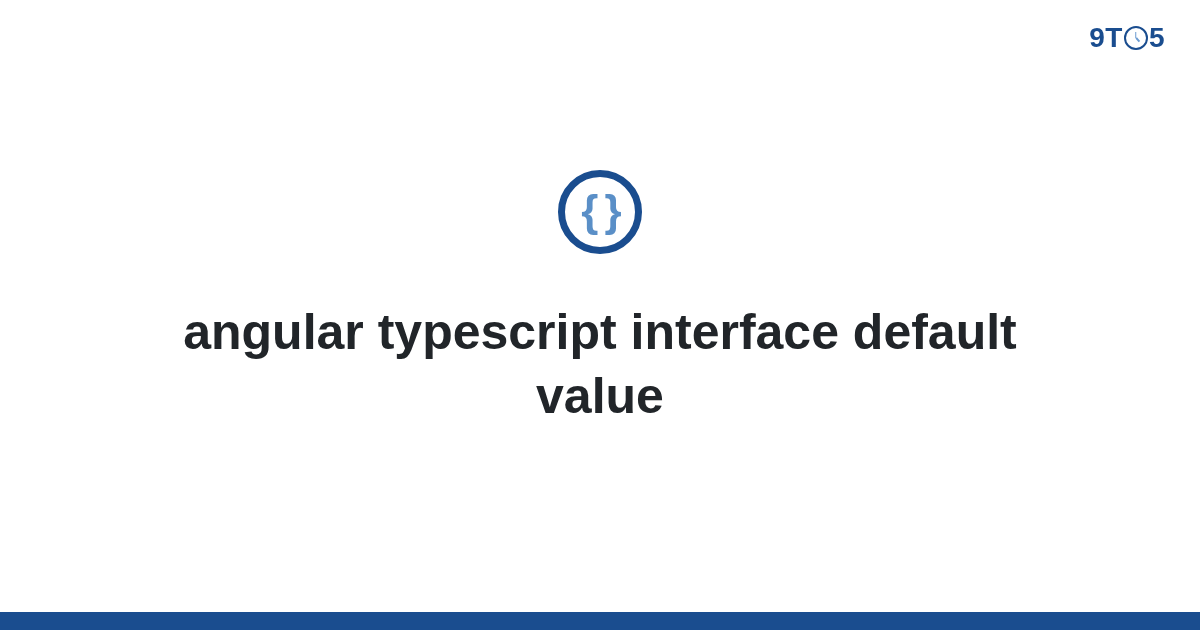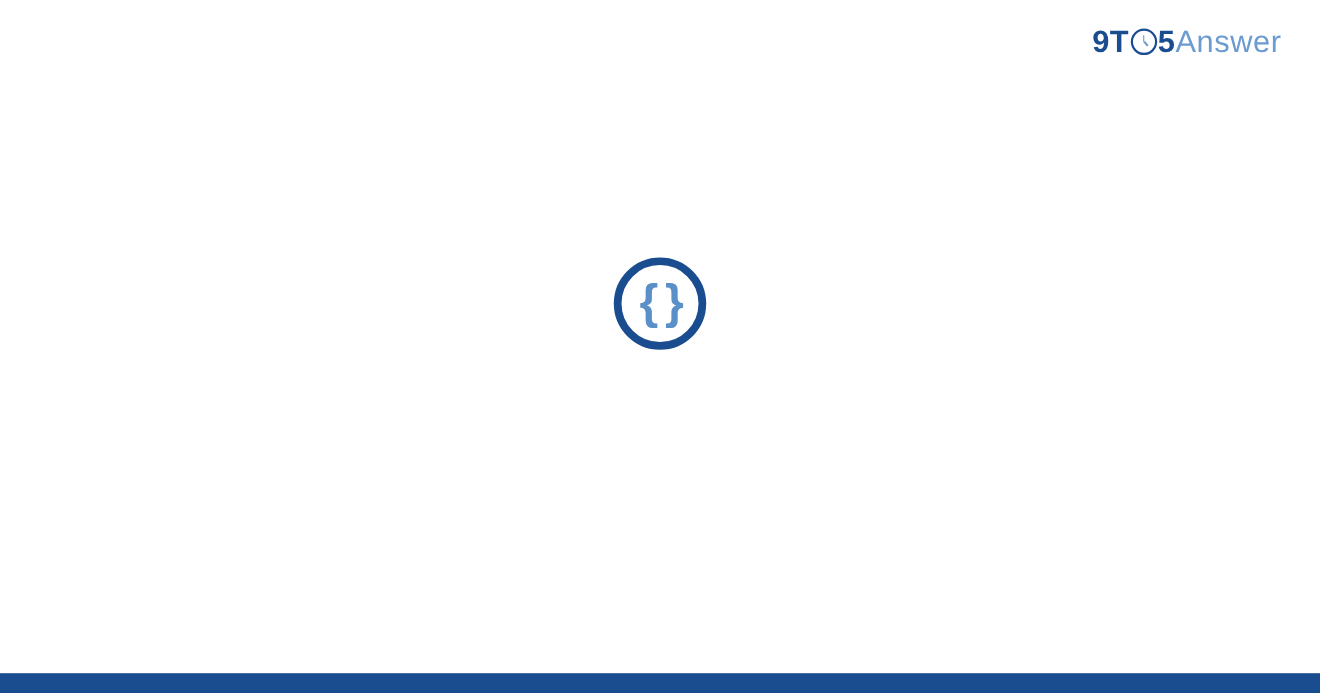--- a/index.html
+++ b/index.html
@@ -122,22 +122,22 @@
     }
   </style>
 </head>
 <body>
 
 <div class="brand">
   <span class="nine">9</span>
   <span class="t">T</span>
   <span class="clock"></span>
   <span class="five">5</span>
-  <span class="answer">Answer</span>
 </div>
 
 <div class="center-content">
   <div class="icon-circle">
     <span class="braces">{ }</span>
   </div>
+  <h1 class="title">angular typescript interface default value</h1>
 </div>
 
 <div class="footer-bar"></div>
 
 </body></html>

